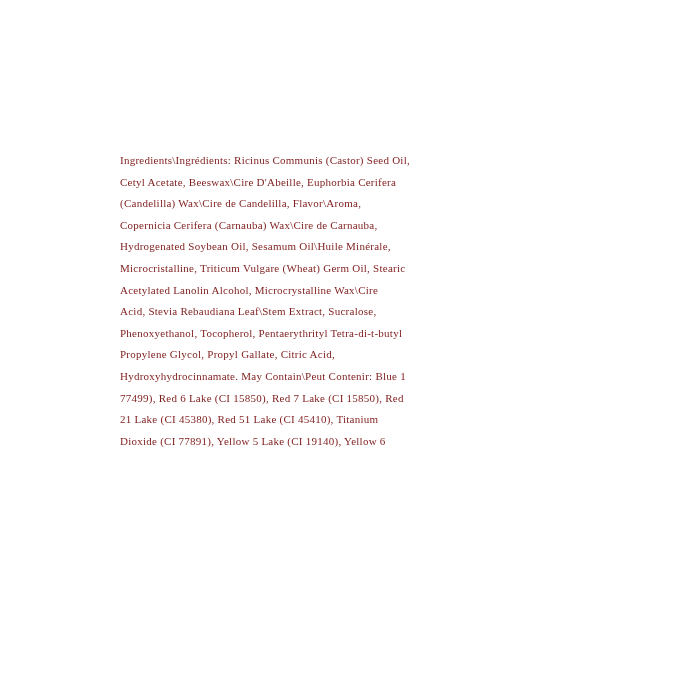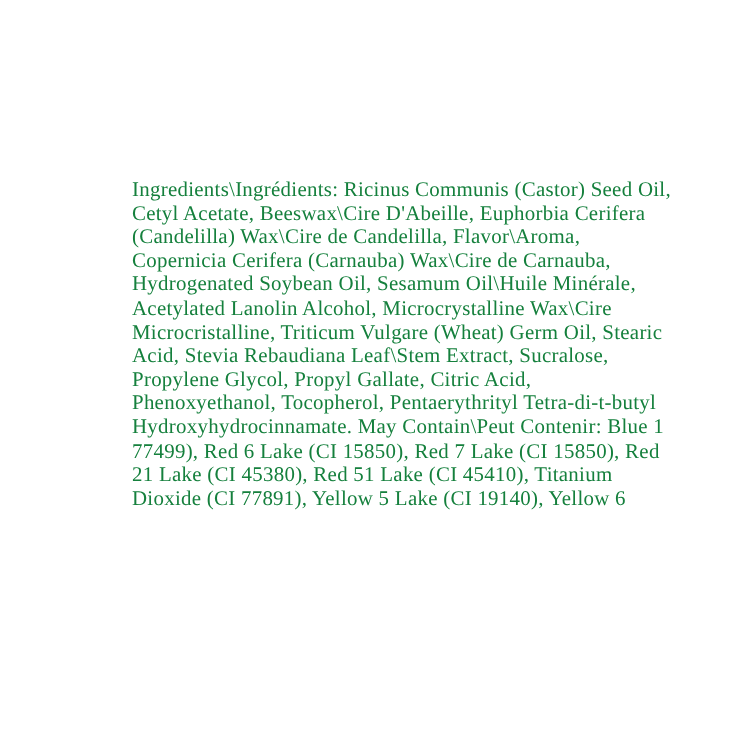--- a/index.html
+++ b/index.html
@@ -10,42 +10,42 @@
     width: 679px;
     height: 679px;
     background: #ffffff;
     overflow: hidden;
     position: relative;
     font-family: "Liberation Serif", "DejaVu Serif", serif;
   }
   .ingredients-block {
     position: absolute;
     left: 120px;
-    top: 162px;
+    top: 150px;
     width: 470px;
-    color: #15803d;
-    font-size: 19px;
+    color: #7f1d1d;
+    font-size: 11px;
     line-height: 21.6px;
     letter-spacing: 0.25px;
   }
   .ingredients-line {
     white-space: nowrap;
   }
 </style>
 </head>
 <body>
 
 <div class="ingredients-block">
   <div class="ingredients-line">Ingredients\Ingrédients: Ricinus Communis (Castor) Seed Oil,</div>
   <div class="ingredients-line">Cetyl Acetate, Beeswax\Cire D'Abeille, Euphorbia Cerifera</div>
   <div class="ingredients-line">(Candelilla) Wax\Cire de Candelilla, Flavor\Aroma,</div>
   <div class="ingredients-line">Copernicia Cerifera (Carnauba) Wax\Cire de Carnauba,</div>
   <div class="ingredients-line">Hydrogenated Soybean Oil, Sesamum Oil\Huile Minérale,</div>
+  <div class="ingredients-line">Microcristalline, Triticum Vulgare (Wheat) Germ Oil, Stearic</div>
   <div class="ingredients-line">Acetylated Lanolin Alcohol, Microcrystalline Wax\Cire</div>
-  <div class="ingredients-line">Microcristalline, Triticum Vulgare (Wheat) Germ Oil, Stearic</div>
   <div class="ingredients-line">Acid, Stevia Rebaudiana Leaf\Stem Extract, Sucralose,</div>
+  <div class="ingredients-line">Phenoxyethanol, Tocopherol, Pentaerythrityl Tetra-di-t-butyl</div>
   <div class="ingredients-line">Propylene Glycol, Propyl Gallate, Citric Acid,</div>
-  <div class="ingredients-line">Phenoxyethanol, Tocopherol, Pentaerythrityl Tetra-di-t-butyl</div>
   <div class="ingredients-line">Hydroxyhydrocinnamate. May Contain\Peut Contenir: Blue 1</div>
   <div class="ingredients-line">77499), Red 6 Lake (CI 15850), Red 7 Lake (CI 15850), Red</div>
   <div class="ingredients-line">21 Lake (CI 45380), Red 51 Lake (CI 45410), Titanium</div>
   <div class="ingredients-line">Dioxide (CI 77891), Yellow 5 Lake (CI 19140), Yellow 6</div>
 </div>
 
 </body></html>

